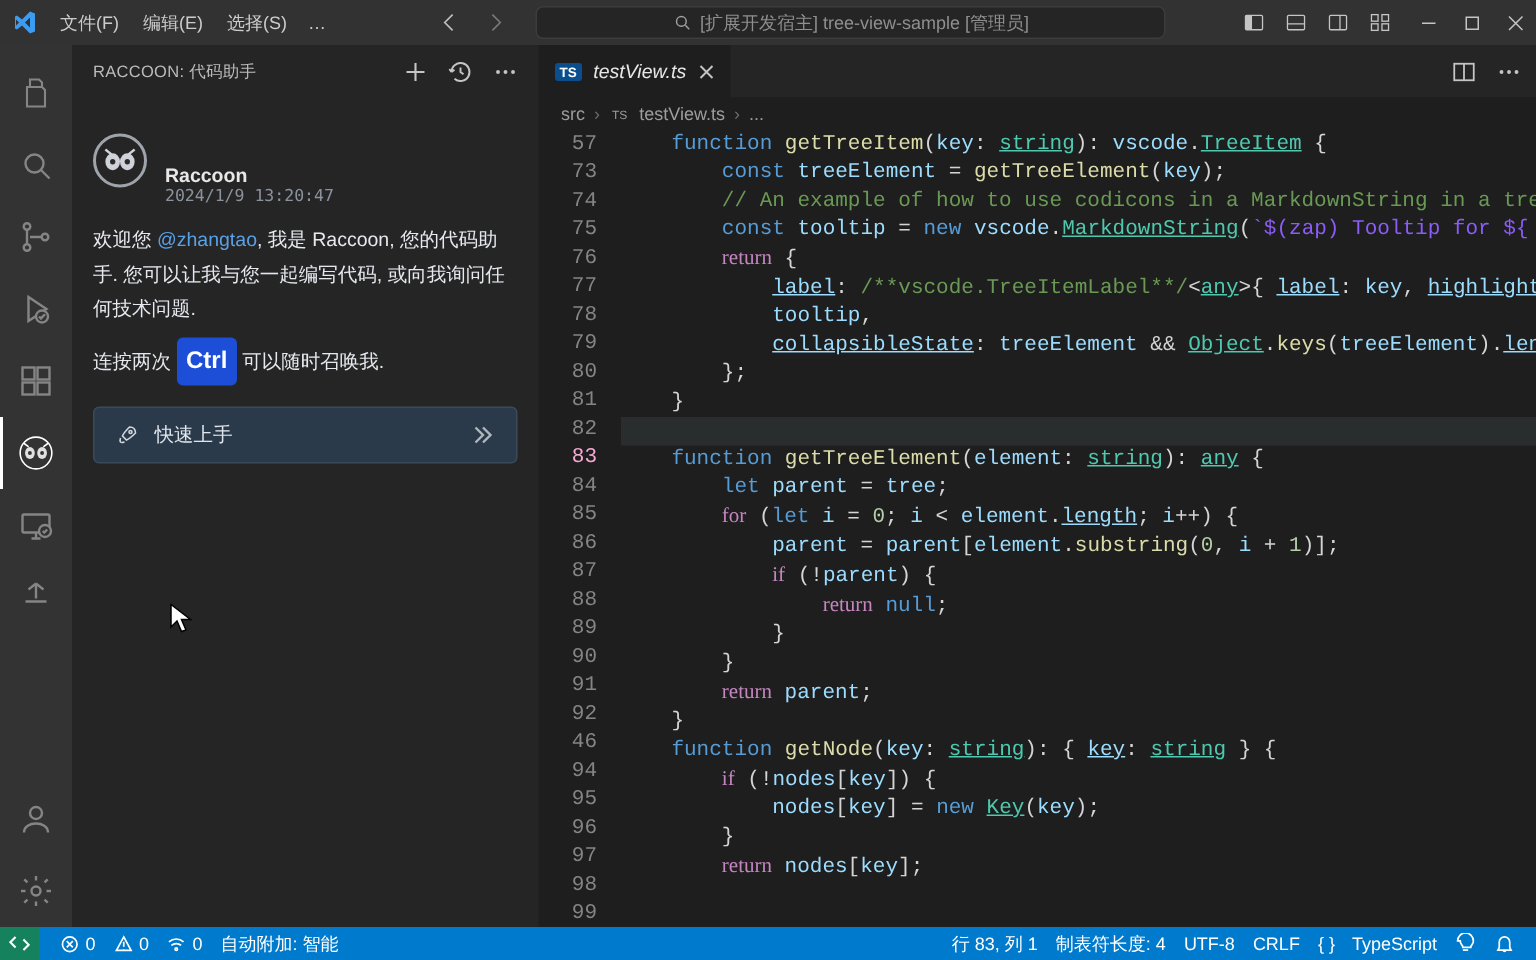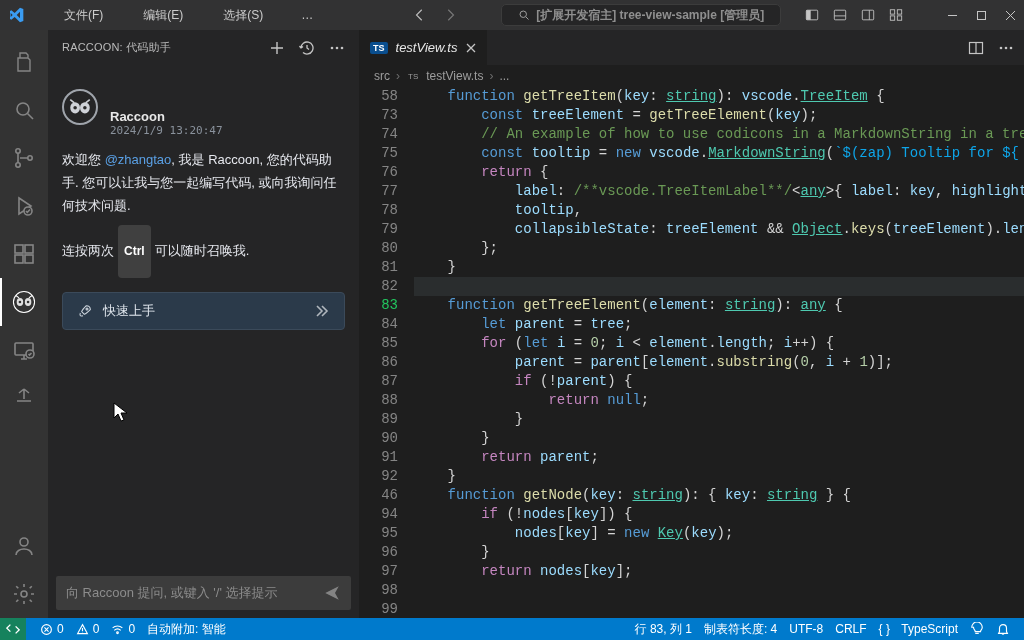--- a/index.html
+++ b/index.html
@@ -12,41 +12,39 @@
   overflow: hidden;
   position: relative;
 }
 
 .title-bar {
   height: 30px;
   background: #323233;
   display: flex;
   align-items: center;
   padding: 0 8px;
-  gap: 24px;
 }
 .title-bar .vs-logo { width: 16px; height: 16px; margin-right: 8px; }
 .title-bar .menu-item { padding: 4px 8px; color: #cccccc; font-size: 12px; cursor: pointer; }
 .title-bar .ellipsis { padding: 4px 6px; }
 .title-bar .navs { display: flex; gap: 16px; margin-left: 70px; color: #8b8b8b; }
 .title-bar .search-box {
   flex: 1;
   max-width: 420px;
   margin-left: 20px;
   height: 22px;
   background: #252526;
   border: 1px solid #3c3c3c;
   border-radius: 5px;
   display: flex;
   align-items: center;
   padding: 0 8px;
   color: #8f8f8f;
   font-size: 12px;
   justify-content: center;
-  font-weight: bold;
 }
 .title-bar .search-box .search-ico { margin-right: 6px; }
 .title-bar .right-icons { margin-left: auto; display: flex; gap: 14px; color: #c5c5c5; }
 .title-bar .win-controls { display: flex; gap: 18px; margin-left: 20px; color: #c5c5c5; }
 .icon { display: inline-flex; align-items: center; justify-content: center; }
 svg { display: block; }
 
 
 .workbench { display: flex; height: 588px; }
 .activity-bar {
@@ -96,25 +94,25 @@
   border: 2px solid #9fa4ab;
   display: flex; align-items: center; justify-content: center;
   flex-shrink: 0;
 }
 .assistant-panel .name { font-weight: 600; color: #e8e8e8; margin-top: 32px; }
 .assistant-panel .date { font-size: 11px; color: #8a929c; font-family: monospace; }
 .assistant-panel .body { font-size: 13px; line-height: 1.75; color: #e6e8ee; }
 .assistant-panel .body .user { color: #5aa0e5; }
 .kbd {
   display: inline-block;
-  background: #404040;
+  background: #1d4ed8;
   color: #fff;
   border-radius: 4px;
-  padding: 16px 6px;
-  font-size: 12px;
+  padding: 2px 6px;
+  font-size: 16px;
   font-weight: 600;
   margin: 0 4px;
 }
 .quick-card {
   margin-top: 14px;
   background: #2b3a4a;
   border: 1px solid #3b4a5a;
   border-radius: 4px;
   height: 38px;
   display: flex;
@@ -200,29 +198,29 @@
   padding-top: 0;
   user-select: none;
 }
 .code-lines { flex: 1; white-space: pre; padding-top: 0; overflow: hidden; }
 .code-lines .ln { display: block; }
 .line-hl { background: #2a2d2e; display: inline-block; width: 100%; }
 
 
 .kw { color: #569cd6; }
 .fn { color: #dcdcaa; }
-.str { color: #0ea5e9; }
+.str { color: #8b5cf6; }
 .num { color: #b5cea8; }
 .cm { color: #6a9955; }
 .id { color: #9cdcfe; }
 .tp { color: #4ec9b0; text-decoration: underline; }
 .pn { color: #d4d4d4; }
 .op { color: #d4d4d4; }
-.prop { color: #9cdcfe; }
-.pk { color: #c586c0; }
+.prop { color: #9cdcfe; text-decoration: underline; }
+.pk { color: #c586c0; font-family: Liberation Serif, serif; }
 
 
 .status-bar {
   height: 22px;
   background: #007acc;
   display: flex;
   align-items: center;
   padding: 0 8px;
   font-size: 12px;
   color: #fff;
@@ -460,30 +458,20 @@
           </span>
         <span>快速上手</span>
         <span class="chev icon">
             <svg width="16" height="14" viewBox="0 0 16 14" stroke="#b0b6bd" stroke-width="1.6" fill="none">
               <path d="M3 2l5 5-5 5M8 2l5 5-5 5"></path>
             </svg>
           </span>
       </div>
     </div>
 
-    <div class="chat-input-wrap">
-      <div class="chat-input">
-        <span>向 Raccoon 提问, 或键入 '/' 选择提示</span>
-        <span class="send icon">
-            <svg width="18" height="18" viewBox="0 0 24 24" fill="#8c8c8c">
-              <path d="M3 12l18-9-5 9 5 9z" opacity=".9"></path>
-            </svg>
-          </span>
-      </div>
-    </div>
   </div>
 
   <div class="editor-group">
     <div class="tabs-row">
       <div class="tab">
         <span class="ts-badge">TS</span>
         <span style="font-style:italic;">testView.ts</span>
         <span class="close icon">
             <svg width="12" height="12" viewBox="0 0 12 12">
               <path stroke="#c5c5c5" stroke-width="1.3" d="M2 2l8 8M10 2l-8 8"></path>
@@ -511,32 +499,32 @@
       <span>src</span>
       <span class="sep">›</span>
       <span class="ts-badge" style="font-size:8px;padding:0 2px;">TS</span>
       <span>testView.ts</span>
       <span class="sep">›</span>
       <span>...</span>
     </div>
 
     <div class="code-area">
       <div class="gutter" id="gutter">
-          <div>58</div>
+          <div>57</div>
           <div>73</div>
           <div>74</div>
           <div>75</div>
           <div>76</div>
           <div>77</div>
           <div>78</div>
           <div>79</div>
           <div>80</div>
           <div>81</div>
           <div>82</div>
-          <div style="color: #22c55e;">83</div>
+          <div style="color: #f9a8d4;">83</div>
           <div>84</div>
           <div>85</div>
           <div>86</div>
           <div>87</div>
           <div>88</div>
           <div>89</div>
           <div>90</div>
           <div>91</div>
           <div>92</div>
           <div>46</div>

